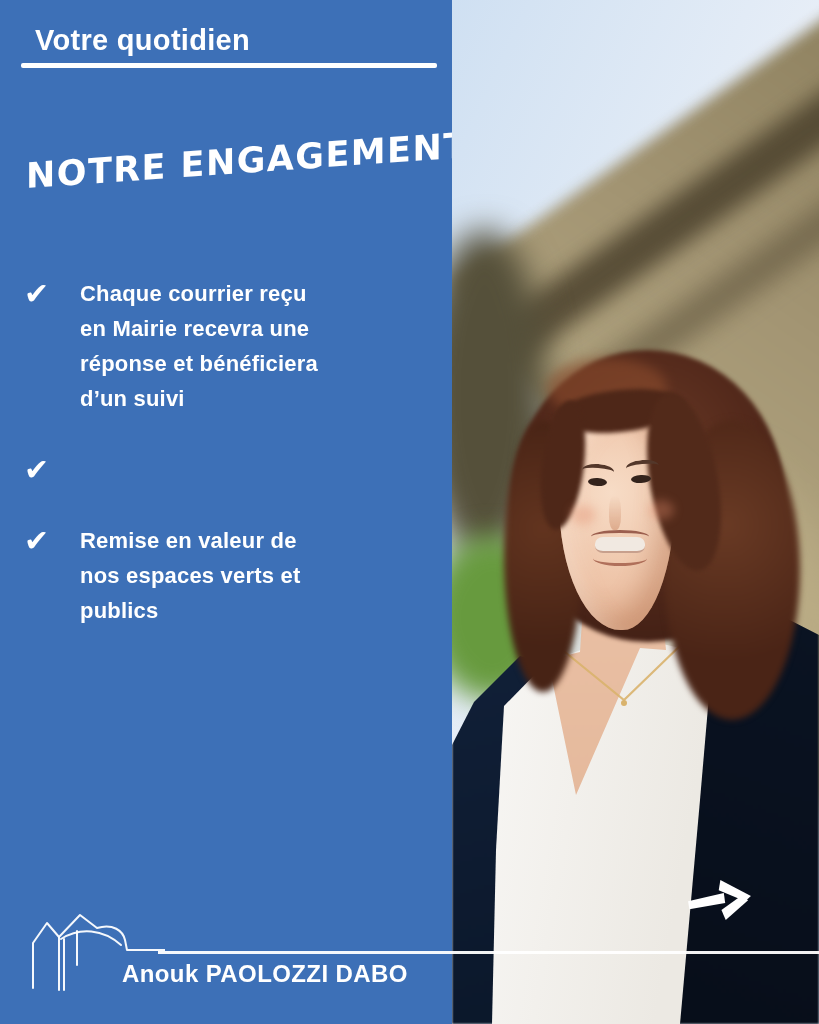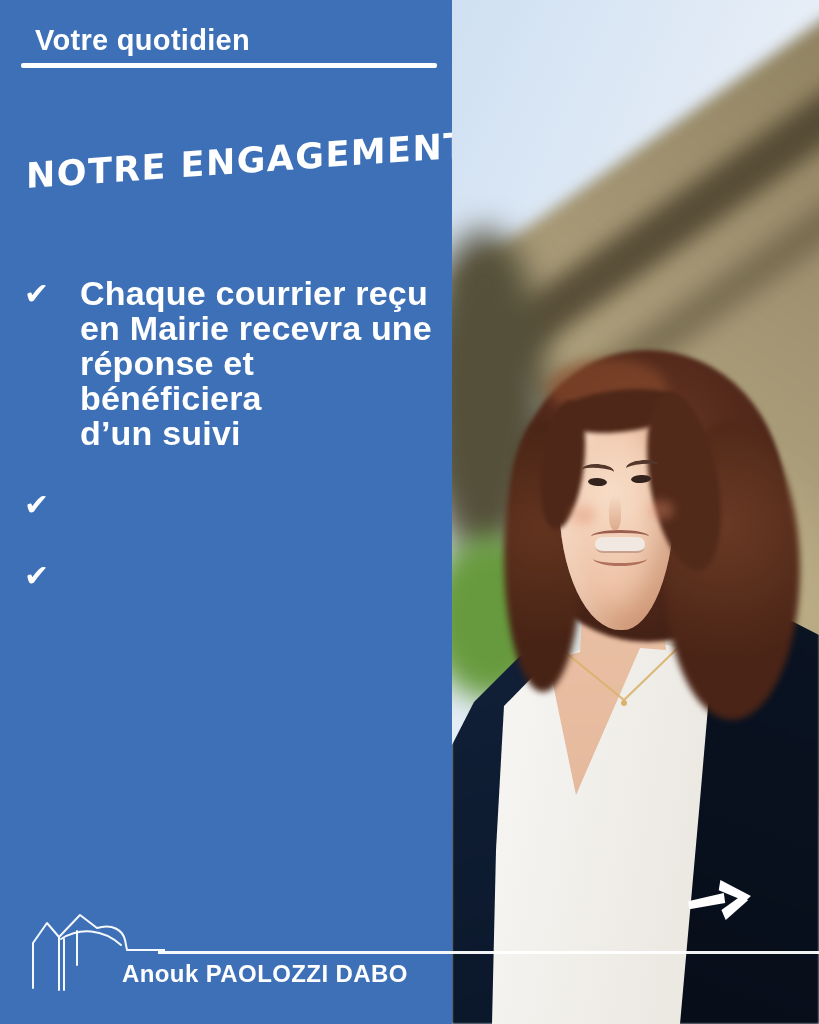--- a/index.html
+++ b/index.html
@@ -14,21 +14,21 @@
         background:#fff;border-radius:2px;}
   .headline{position:absolute;left:26px;top:156px;color:#fff;font-size:35px;font-weight:800;
         font-family:"DejaVu Sans",sans-serif;letter-spacing:1.5px;
         transform:rotate(-4deg) skewX(-4deg);transform-origin:left center;white-space:nowrap;}
   .bullets{position:absolute;left:24px;top:276px;width:408px;display:flex;
         flex-direction:column;}
   .bullet-row{display:flex;gap:20px;}
   .bullet-row + .bullet-row{margin-top:36px;}
   .check{flex:0 0 36px;color:#fff;font-size:30px;line-height:35px;
         font-family:"DejaVu Sans",sans-serif;}
-  .bullet-text{color:#fff;font-size:34px;line-height:35px;font-weight:600;
+  .bullet-text{color:#fff;font-size:22px;line-height:35px;font-weight:600;
         white-space:pre-line;letter-spacing:.2px;}
   .footer-name{position:absolute;left:122px;top:960px;color:#fff;font-size:24px;
         font-weight:700;letter-spacing:.4px;white-space:nowrap;}
   .building{position:absolute;left:25px;top:893px;}
 
   
   .divider-line{position:absolute;left:158px;top:951px;width:661px;height:2.5px;
         background:rgba(255,255,255,.95);z-index:60;}
 
   
@@ -129,20 +129,23 @@
         <span class="bullet-text">Chaque courrier reçu
 en Mairie recevra une
 réponse et bénéficiera
 d’un suivi</span>
       </div>
       <div class="bullet-row">
         <span class="check">✔</span>
       </div>
       <div class="bullet-row">
         <span class="check">✔</span>
+        <span class="bullet-text">Remise en valeur de
+nos espaces verts et
+publics</span>
       </div>
     </div>
 
     <svg class="building" width="140" height="110" viewBox="0 0 140 110">
       <g fill="none" stroke="rgba(255,255,255,.95)" stroke-width="2" stroke-linejoin="round" stroke-linecap="round">
         <path d="M8 95 L8 50 L22 30 L34 44 L55 22 L72 35 C88 30 98 38 100 47 L102 57 L140 57"></path>
         <path d="M36 46 C55 34 78 36 96 52"></path>
         <path d="M34 44 L34 97"></path>
         <path d="M39 46 L39 97"></path>
         <path d="M52 38 L52 72"></path>

